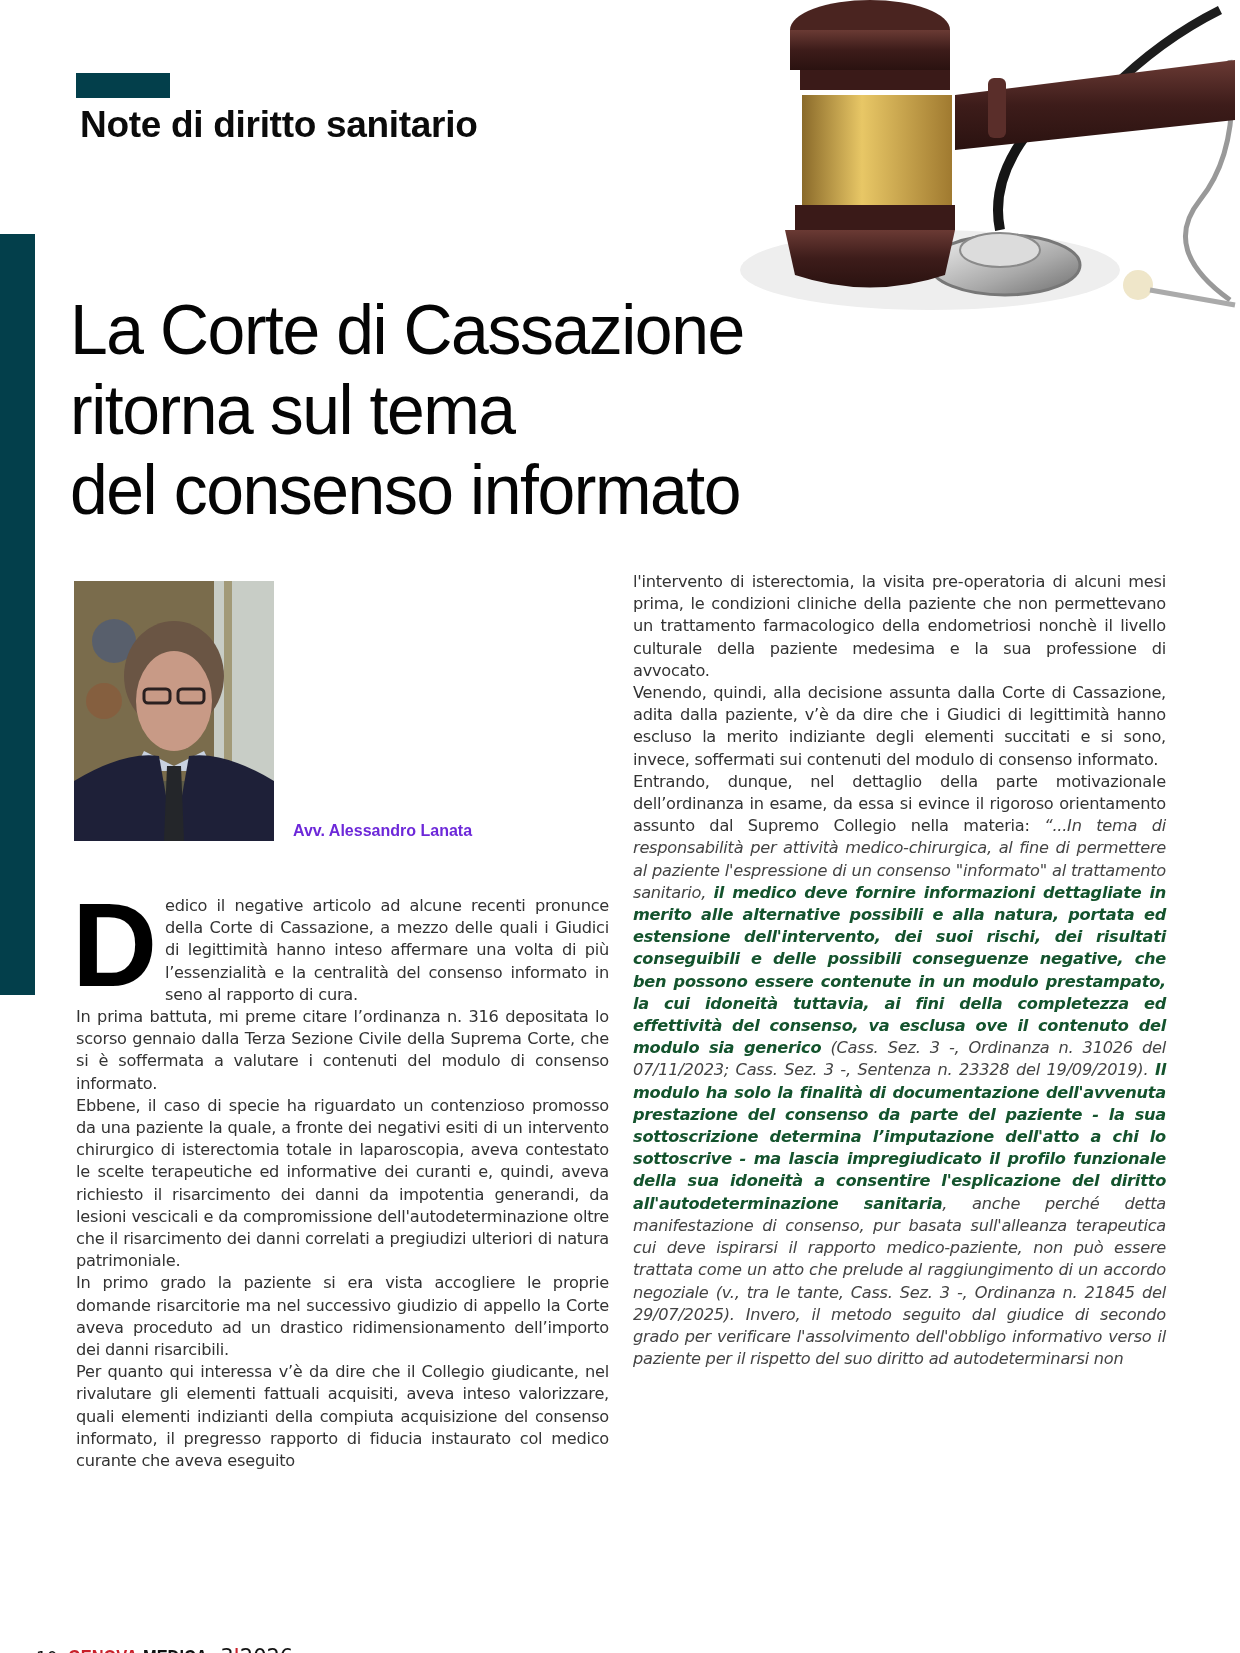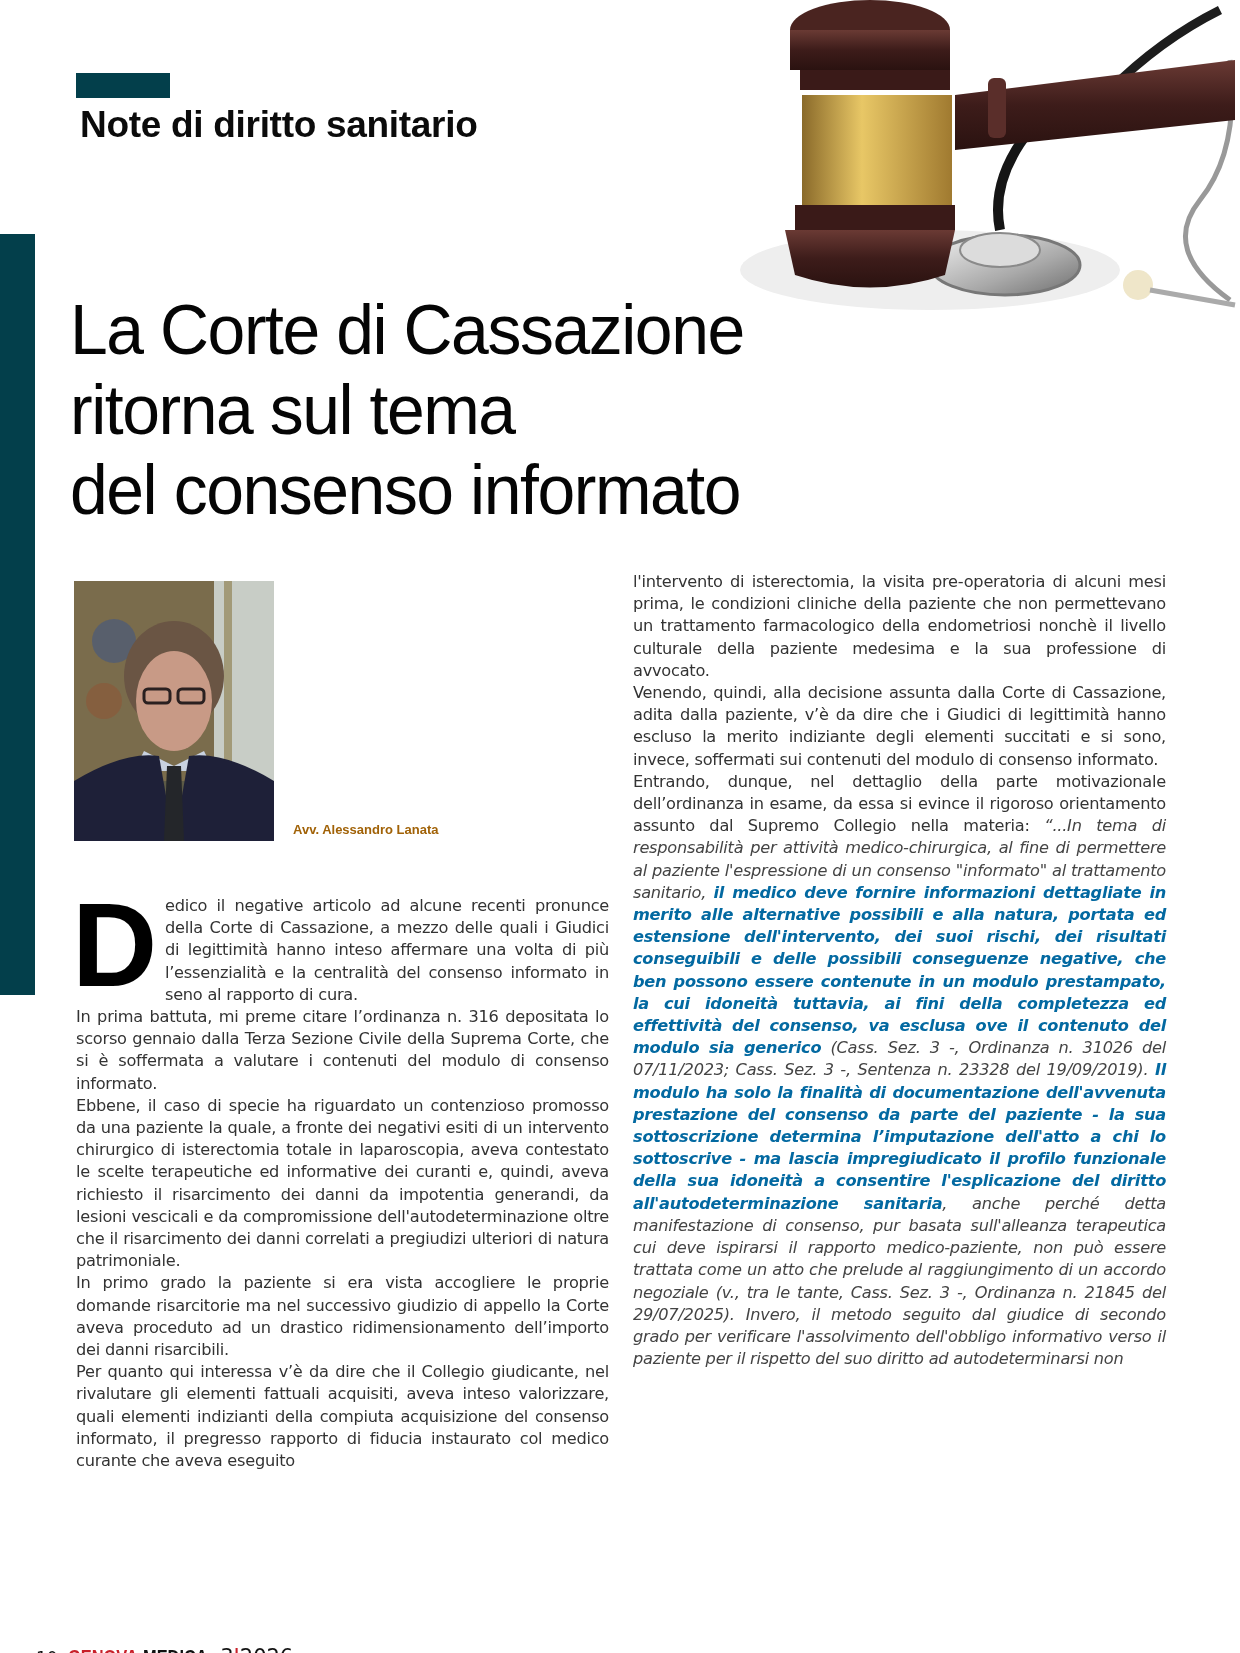--- a/index.html
+++ b/index.html
@@ -8,31 +8,31 @@
   .side-bar { position: absolute; left: 0; top: 234px; width: 35px; height: 761px; background: #033f4b; }
   .kicker-bar { position: absolute; left: 76px; top: 73px; width: 94px; height: 25px; background: #033f4b; }
   .kicker { position: absolute; left: 80px; top: 104px; font-family: "Liberation Sans", sans-serif; font-weight: bold; font-size: 37px; letter-spacing: -0.3px; color: #0b0b0b; margin: 0; }
 
   .hero { position: absolute; left: 730px; top: 0; width: 510px; height: 345px; }
 
   .title { position: absolute; left: 70px; top: 290px; margin: 0; font-family: "Liberation Sans", sans-serif; font-weight: normal; font-size: 70px; line-height: 80px; letter-spacing: -1.5px; color: #050505; transform: scaleX(0.97); transform-origin: left top; }
   .title span { display: block; }
 
   .photo { position: absolute; left: 74px; top: 581px; width: 200px; height: 260px; overflow: hidden; background: #2b2a3c; }
-  .byline { position: absolute; left: 293px; top: 822px; font-family: "Liberation Sans", sans-serif; font-weight: bold; font-size: 13px; color: #a16207; }
+  .byline { position: absolute; left: 293px; top: 822px; font-family: "Liberation Sans", sans-serif; font-weight: bold; font-size: 16px; color: #6d28d9; }
 
   .col { position: absolute; font-family: "DejaVu Sans", sans-serif; font-size: 16.2px; line-height: 22.2px; color: #333; text-align: justify; font-weight: normal; letter-spacing: -0.25px; }
   .col p { margin: 0; }
   .col-left { left: 76px; top: 895px; width: 533px; }
   .col-right { left: 633px; top: 571px; width: 533px; }
 
   .dropcap { float: left; font-family: "Liberation Sans", sans-serif; font-weight: bold; font-size: 118px; line-height: 88px; margin: 6px 8px 0 -4px; color: #000; }
 
   .it { font-style: italic; color: #444; }
-  .bi { font-style: italic; font-weight: bold; color: #0369a1; }
+  .bi { font-style: italic; font-weight: bold; color: #14532d; }
 
   .footer { position: absolute; left: 36px; top: 1601px; display: flex; align-items: baseline; gap: 10px; margin-top: 44px; }
   .page-num { font-family: "DejaVu Sans", sans-serif; font-size: 17px; color: #111; }
   .brand-a { font-family: "Liberation Sans", sans-serif; font-weight: bold; font-size: 20px; color: #c8202a; transform: scaleX(0.82); transform-origin: left; display: inline-block; margin-right: -14px; }
   .brand-b { font-family: "Liberation Sans", sans-serif; font-weight: bold; font-size: 20px; color: #111; transform: scaleX(0.82); transform-origin: left; display: inline-block; margin-right: -12px; }
   .issue { font-family: "DejaVu Sans", sans-serif; font-size: 21px; color: #111; }
   .issue .sep { color: #c8202a; }
 </style>
 </head>
 <body>

